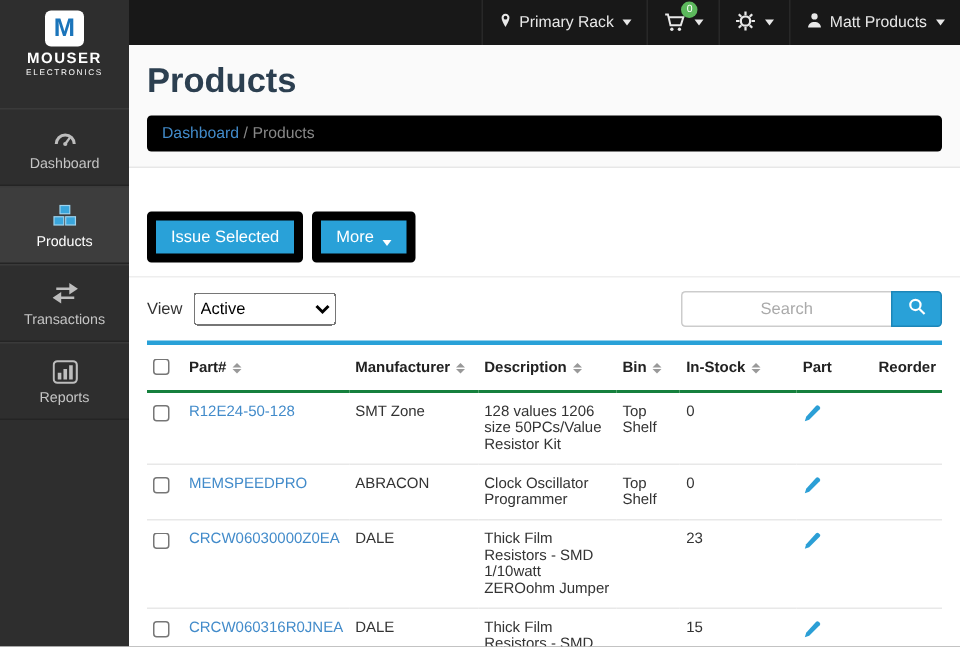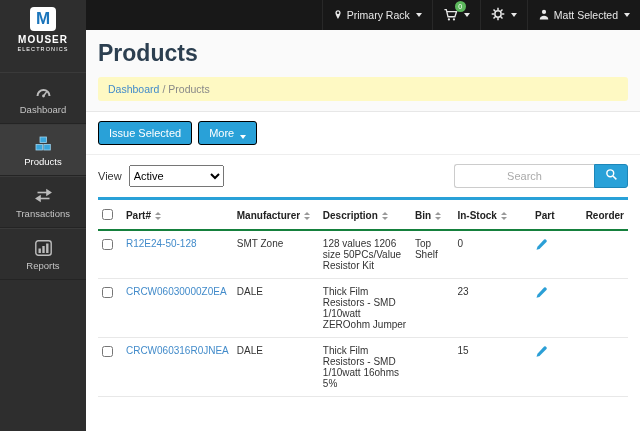--- a/index.html
+++ b/index.html
@@ -48,30 +48,30 @@
     border-top: 1px solid #3a3a3a; border-bottom: 1px solid #242424;
     cursor: pointer; color: #c5c5c5;
   }
   .nav-item.active { background: #3d3d3d; color: #fff; }
   .nav-icon { height: 19px; display: flex; justify-content: center; align-items: center; margin-bottom: 3px; }
   
   .main { position: absolute; left: 86px; right: 0; top: 30px; bottom: 0; background: #fff; }
   .page-head { background: #fafafa; padding: 8px 12px 10px; border-bottom: 1px solid #e7e7e7; }
   .page-title { font-size: 23px; font-weight: bold; color: #2c3f50; margin: 2px 0 10px; }
   .breadcrumb {
-    background: #fef9c3; border-radius: 3px; padding: 6px 10px;
+    background: #000000; border-radius: 3px; padding: 6px 10px;
     font-size: 10.5px; color: #888;
   }
   .breadcrumb a { color: #428bca; text-decoration: none; }
   .breadcrumb .sep { margin: 0 3px; }
   .actions-row { display: flex; align-items: center; padding: 9px 12px; border-bottom: 1px solid #eee; }
   .btn {
-    background: #29a1d8; border: 1px solid #000000; color: #fff;
+    background: #29a1d8; border: 6px solid #000000; color: #fff;
     font-size: 11px; font-family: inherit; padding: 5px 10px; border-radius: 3px;
-    cursor: pointer; display: inline-flex; align-items: flex-end; gap: 4px;
+    cursor: pointer; display: inline-flex; align-items: flex-end; gap: 4px; margin-top: 20px;
   }
   .btn + .btn { margin-left: 6px; }
   .spacer { flex: 1; }
   .filter-row { display: flex; align-items: center; padding: 9px 12px 7px; }
   .view-label { font-size: 11px; color: #333; margin-right: 7px; }
   .view-select { font-size: 11px; font-family: inherit; height: 22px; width: 95px; }
   .search-group { margin-left: auto; display: flex; }
   .search-input {
     width: 140px; height: 24px; border: 1px solid #ccc; border-right: none;
     border-radius: 3px 0 0 3px; padding: 0 7px; font-size: 11px; font-family: inherit;
@@ -201,21 +201,21 @@
       </span>
       <span class="caret" data-name="caret-down-icon"></span>
     </div>
     <div class="tb-item" data-name="user-menu">
       <span data-name="user-icon">
         <svg width="12" height="13" viewBox="0 0 16 16">
           <circle cx="8" cy="4.6" r="2.8" fill="#e8e8e8"></circle>
           <path d="M2.3 14.5c0-3.2 2.6-4.9 5.7-4.9s5.7 1.7 5.7 4.9z" fill="#e8e8e8"></path>
         </svg>
       </span>
-      <span data-name="user-name-label">Matt Selected</span>
+      <span data-name="user-name-label">Matt Products</span>
       <span class="caret" data-name="caret-down-icon"></span>
     </div>
   </header>
 
   <main class="main" data-name="main-content">
     <div class="page-head" data-name="page-header">
       <div class="page-title" data-name="page-title">Products</div>
       <div class="breadcrumb" data-name="breadcrumb">
         <a href="#" data-name="breadcrumb-dashboard-link">Dashboard</a><span class="sep" data-name="breadcrumb-separator">/</span><span data-name="breadcrumb-current">Products</span>
       </div>
@@ -297,20 +297,32 @@
               <td class="c-desc" data-name="description-cell">128 values 1206 size 50PCs/Value Resistor Kit</td>
               <td class="c-bin" data-name="bin-cell">Top Shelf</td>
               <td class="c-stock" data-name="in-stock-cell">0</td>
               <td class="c-edit" data-name="edit-cell"><span class="edit-btn" data-name="edit-pencil-icon"><svg width="13" height="13" viewBox="0 0 16 16">
                     <path d="M11.2 1.9a1.5 1.5 0 0 1 2.1 0l.8.8a1.5 1.5 0 0 1 0 2.1l-8.6 8.6-3.6 1.1 1.1-3.6z" fill="#2b9fd6"></path>
                   </svg></span></td>
               <td class="c-reorder" data-name="reorder-cell"></td>
             </tr>
             <tr data-name="table-row">
               <td class="c-check" data-name="row-checkbox-cell"><input type="checkbox" data-name="row-checkbox" style=""></td>
+              <td class="c-part" data-name="part-cell"><a href="#" class="part-link" data-name="part-link">MEMSPEEDPRO</a></td>
+              <td class="c-manu" data-name="manufacturer-cell">ABRACON</td>
+              <td class="c-desc" data-name="description-cell">Clock Oscillator Programmer</td>
+              <td class="c-bin" data-name="bin-cell">Top Shelf</td>
+              <td class="c-stock" data-name="in-stock-cell">0</td>
+              <td class="c-edit" data-name="edit-cell"><span class="edit-btn" data-name="edit-pencil-icon"><svg width="13" height="13" viewBox="0 0 16 16">
+                    <path d="M11.2 1.9a1.5 1.5 0 0 1 2.1 0l.8.8a1.5 1.5 0 0 1 0 2.1l-8.6 8.6-3.6 1.1 1.1-3.6z" fill="#2b9fd6"></path>
+                  </svg></span></td>
+              <td class="c-reorder" data-name="reorder-cell"></td>
+            </tr>
+            <tr data-name="table-row">
+              <td class="c-check" data-name="row-checkbox-cell"><input type="checkbox" data-name="row-checkbox" style=""></td>
               <td class="c-part" data-name="part-cell"><a href="#" class="part-link" data-name="part-link">CRCW06030000Z0EA</a></td>
               <td class="c-manu" data-name="manufacturer-cell">DALE</td>
               <td class="c-desc" data-name="description-cell">Thick Film Resistors - SMD 1/10watt ZEROohm Jumper</td>
               <td class="c-bin" data-name="bin-cell"></td>
               <td class="c-stock" data-name="in-stock-cell">23</td>
               <td class="c-edit" data-name="edit-cell"><span class="edit-btn" data-name="edit-pencil-icon"><svg width="13" height="13" viewBox="0 0 16 16">
                     <path d="M11.2 1.9a1.5 1.5 0 0 1 2.1 0l.8.8a1.5 1.5 0 0 1 0 2.1l-8.6 8.6-3.6 1.1 1.1-3.6z" fill="#2b9fd6"></path>
                   </svg></span></td>
               <td class="c-reorder" data-name="reorder-cell"></td>
             </tr>

